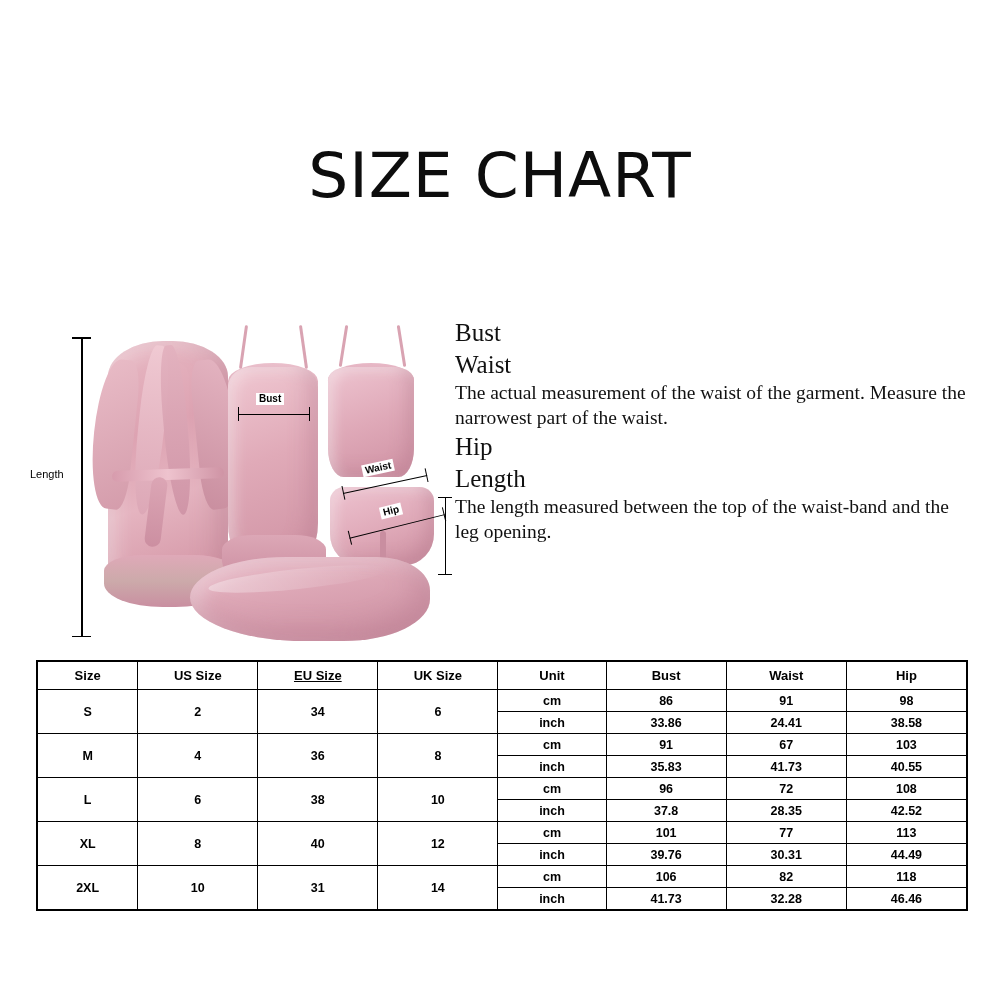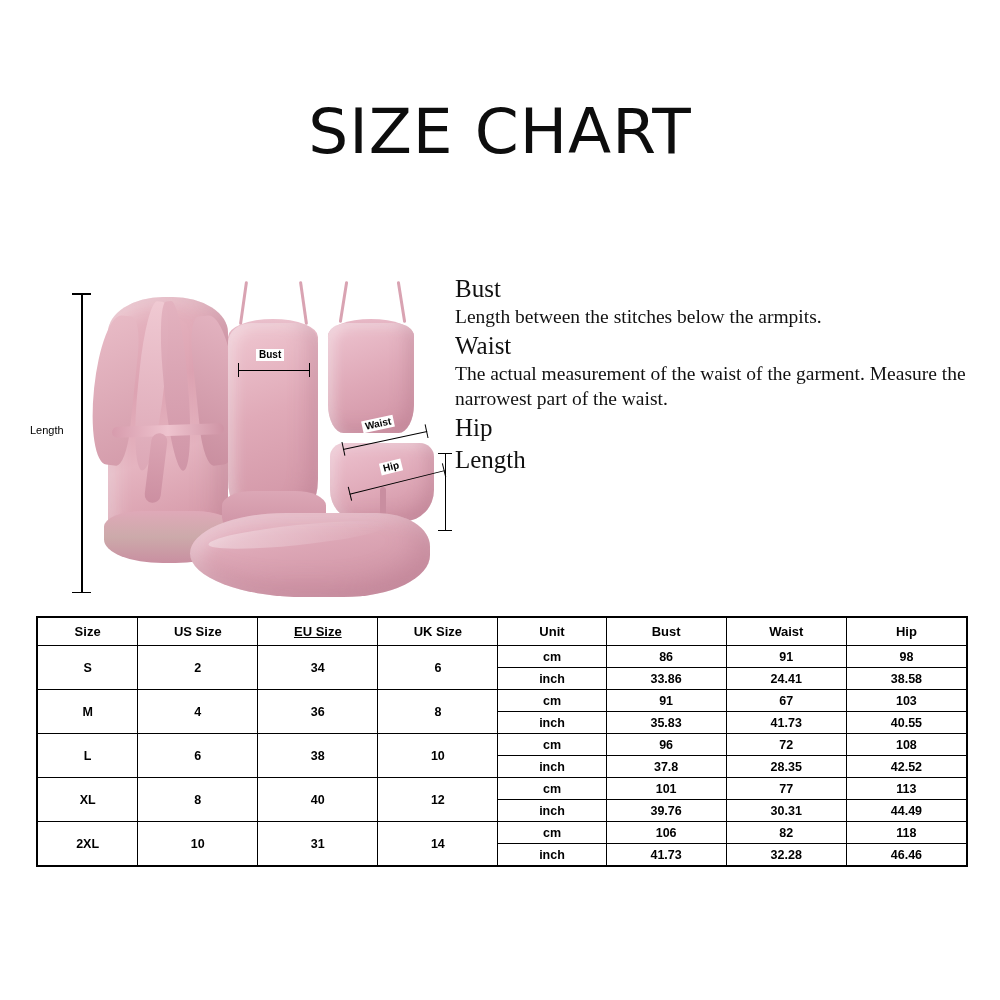--- a/index.html
+++ b/index.html
@@ -12,20 +12,21 @@
     height: 1000px;
     font-family: "Liberation Sans", sans-serif;
     color: #000000;
     position: relative;
     overflow: hidden;
   }
 
   .page {
     position: absolute;
     inset: 0;
+    margin-top: 44px;
   }
 
   
   .title {
     position: absolute;
     top: 100px;
     left: 0;
     width: 1000px;
     text-align: center;
     font-family: "DejaVu Sans", sans-serif;
@@ -412,28 +413,28 @@
         <div class="vline"></div>
           <div class="cap top"></div>
           <div class="cap bot"></div>
       </div>
 
     </div>
   </div>
 
   <div class="defs">
     <div class="def-term">Bust</div>
-    <div class="def-body">Length between the stitches below the armpits.</div>
 
     <div class="def-term">Waist</div>
     <div class="def-body">The actual measurement of the waist of the garment. Measure the narrowest part of the waist.</div>
 
     <div class="def-term">Hip</div>
 
     <div class="def-term">Length</div>
+    <div class="def-body">The length measured between the top of the waist-band and the leg opening.</div>
   </div>
 
   <div class="table-wrap">
     <table class="size">
       <thead>
         <tr>
           <th class="col-size">Size</th>
           <th class="col-us">US Size</th>
           <th class="col-eu">EU Size</th>
           <th class="col-uk">UK Size</th>

